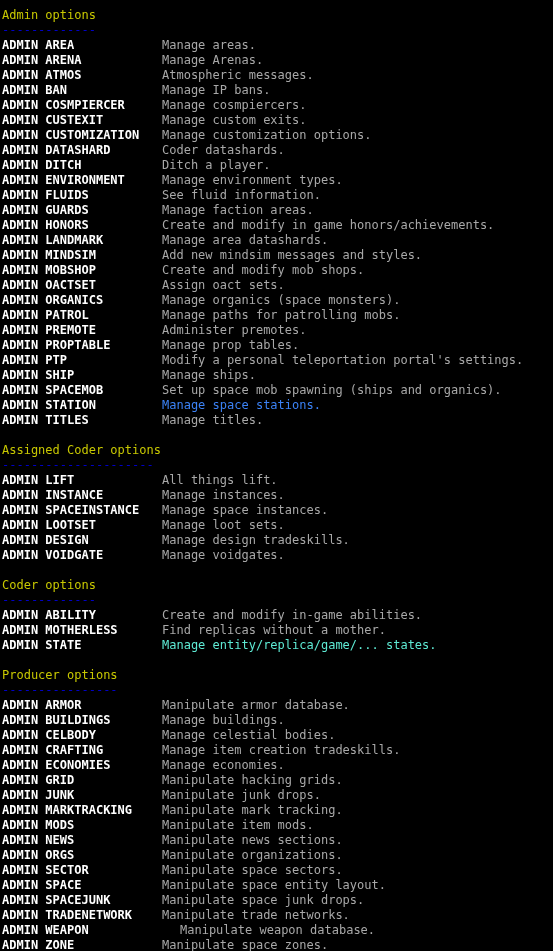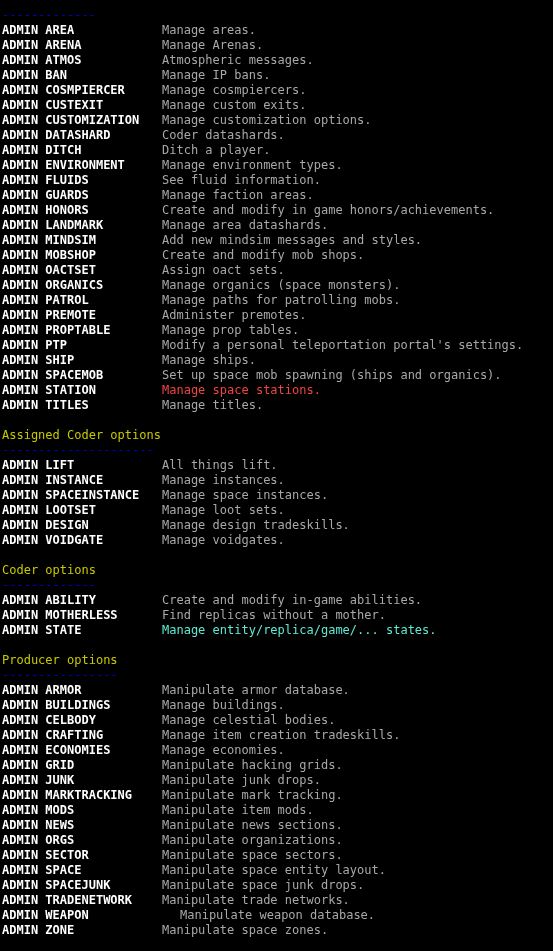--- a/index.html
+++ b/index.html
@@ -61,20 +61,21 @@
     display: block;
     height: 15px;
     white-space: pre;
   }
 </style>
 </head>
 <body>
 
 <div id="terminal">
     <div class="section">
+      <div class="section-title" style="color: rgb(200, 200, 0);">Admin options</div>
       <div class="section-rule" style="color: rgb(0, 0, 200);">-------------</div>
       <div class="cmd-list">
         <div class="cmd-row"><span class="cmd-name" style="color: rgb(255, 255, 255);">ADMIN AREA</span><span class="cmd-desc" style="color: rgb(168, 168, 168);">Manage areas.</span></div>
         <div class="cmd-row"><span class="cmd-name" style="color: rgb(255, 255, 255);">ADMIN ARENA</span><span class="cmd-desc" style="color: rgb(168, 168, 168);">Manage Arenas.</span></div>
         <div class="cmd-row"><span class="cmd-name" style="color: rgb(255, 255, 255);">ADMIN ATMOS</span><span class="cmd-desc" style="color: rgb(168, 168, 168);">Atmospheric messages.</span></div>
         <div class="cmd-row"><span class="cmd-name" style="color: rgb(255, 255, 255);">ADMIN BAN</span><span class="cmd-desc" style="color: rgb(168, 168, 168);">Manage IP bans.</span></div>
         <div class="cmd-row"><span class="cmd-name" style="color: rgb(255, 255, 255);">ADMIN COSMPIERCER</span><span class="cmd-desc" style="color: rgb(168, 168, 168);">Manage cosmpiercers.</span></div>
         <div class="cmd-row"><span class="cmd-name" style="color: rgb(255, 255, 255);">ADMIN CUSTEXIT</span><span class="cmd-desc" style="color: rgb(168, 168, 168);">Manage custom exits.</span></div>
         <div class="cmd-row"><span class="cmd-name" style="color: rgb(255, 255, 255);">ADMIN CUSTOMIZATION</span><span class="cmd-desc" style="color: rgb(168, 168, 168);">Manage customization options.</span></div>
         <div class="cmd-row"><span class="cmd-name" style="color: rgb(255, 255, 255);">ADMIN DATASHARD</span><span class="cmd-desc" style="color: rgb(168, 168, 168);">Coder datashards.</span></div>
@@ -87,21 +88,21 @@
         <div class="cmd-row"><span class="cmd-name" style="color: rgb(255, 255, 255);">ADMIN MINDSIM</span><span class="cmd-desc" style="color: rgb(168, 168, 168);">Add new mindsim messages and styles.</span></div>
         <div class="cmd-row"><span class="cmd-name" style="color: rgb(255, 255, 255);">ADMIN MOBSHOP</span><span class="cmd-desc" style="color: rgb(168, 168, 168);">Create and modify mob shops.</span></div>
         <div class="cmd-row"><span class="cmd-name" style="color: rgb(255, 255, 255);">ADMIN OACTSET</span><span class="cmd-desc" style="color: rgb(168, 168, 168);">Assign oact sets.</span></div>
         <div class="cmd-row"><span class="cmd-name" style="color: rgb(255, 255, 255);">ADMIN ORGANICS</span><span class="cmd-desc" style="color: rgb(168, 168, 168);">Manage organics (space monsters).</span></div>
         <div class="cmd-row"><span class="cmd-name" style="color: rgb(255, 255, 255);">ADMIN PATROL</span><span class="cmd-desc" style="color: rgb(168, 168, 168);">Manage paths for patrolling mobs.</span></div>
         <div class="cmd-row"><span class="cmd-name" style="color: rgb(255, 255, 255);">ADMIN PREMOTE</span><span class="cmd-desc" style="color: rgb(168, 168, 168);">Administer premotes.</span></div>
         <div class="cmd-row"><span class="cmd-name" style="color: rgb(255, 255, 255);">ADMIN PROPTABLE</span><span class="cmd-desc" style="color: rgb(168, 168, 168);">Manage prop tables.</span></div>
         <div class="cmd-row"><span class="cmd-name" style="color: rgb(255, 255, 255);">ADMIN PTP</span><span class="cmd-desc" style="color: rgb(168, 168, 168);">Modify a personal teleportation portal's settings.</span></div>
         <div class="cmd-row"><span class="cmd-name" style="color: rgb(255, 255, 255);">ADMIN SHIP</span><span class="cmd-desc" style="color: rgb(168, 168, 168);">Manage ships.</span></div>
         <div class="cmd-row"><span class="cmd-name" style="color: rgb(255, 255, 255);">ADMIN SPACEMOB</span><span class="cmd-desc" style="color: rgb(168, 168, 168);">Set up space mob spawning (ships and organics).</span></div>
-        <div class="cmd-row"><span class="cmd-name" style="color: rgb(255, 255, 255);">ADMIN STATION</span><span class="cmd-desc" style="color: #ef4444;">Manage space stations.</span></div>
+        <div class="cmd-row"><span class="cmd-name" style="color: rgb(255, 255, 255);">ADMIN STATION</span><span class="cmd-desc" style="color: #3b82f6;">Manage space stations.</span></div>
         <div class="cmd-row"><span class="cmd-name" style="color: rgb(255, 255, 255);">ADMIN TITLES</span><span class="cmd-desc" style="color: rgb(168, 168, 168);">Manage titles.</span></div>
       </div>
     </div>
     <div class="blank-line"> </div>
     <div class="section">
       <div class="section-title" style="color: rgb(200, 200, 0);">Assigned Coder options</div>
       <div class="section-rule" style="color: rgb(0, 0, 200);">---------------------</div>
       <div class="cmd-list">
         <div class="cmd-row"><span class="cmd-name" style="color: rgb(255, 255, 255);">ADMIN LIFT</span><span class="cmd-desc" style="color: rgb(168, 168, 168);">All things lift.</span></div>
         <div class="cmd-row"><span class="cmd-name" style="color: rgb(255, 255, 255);">ADMIN INSTANCE</span><span class="cmd-desc" style="color: rgb(168, 168, 168);">Manage instances.</span></div>

